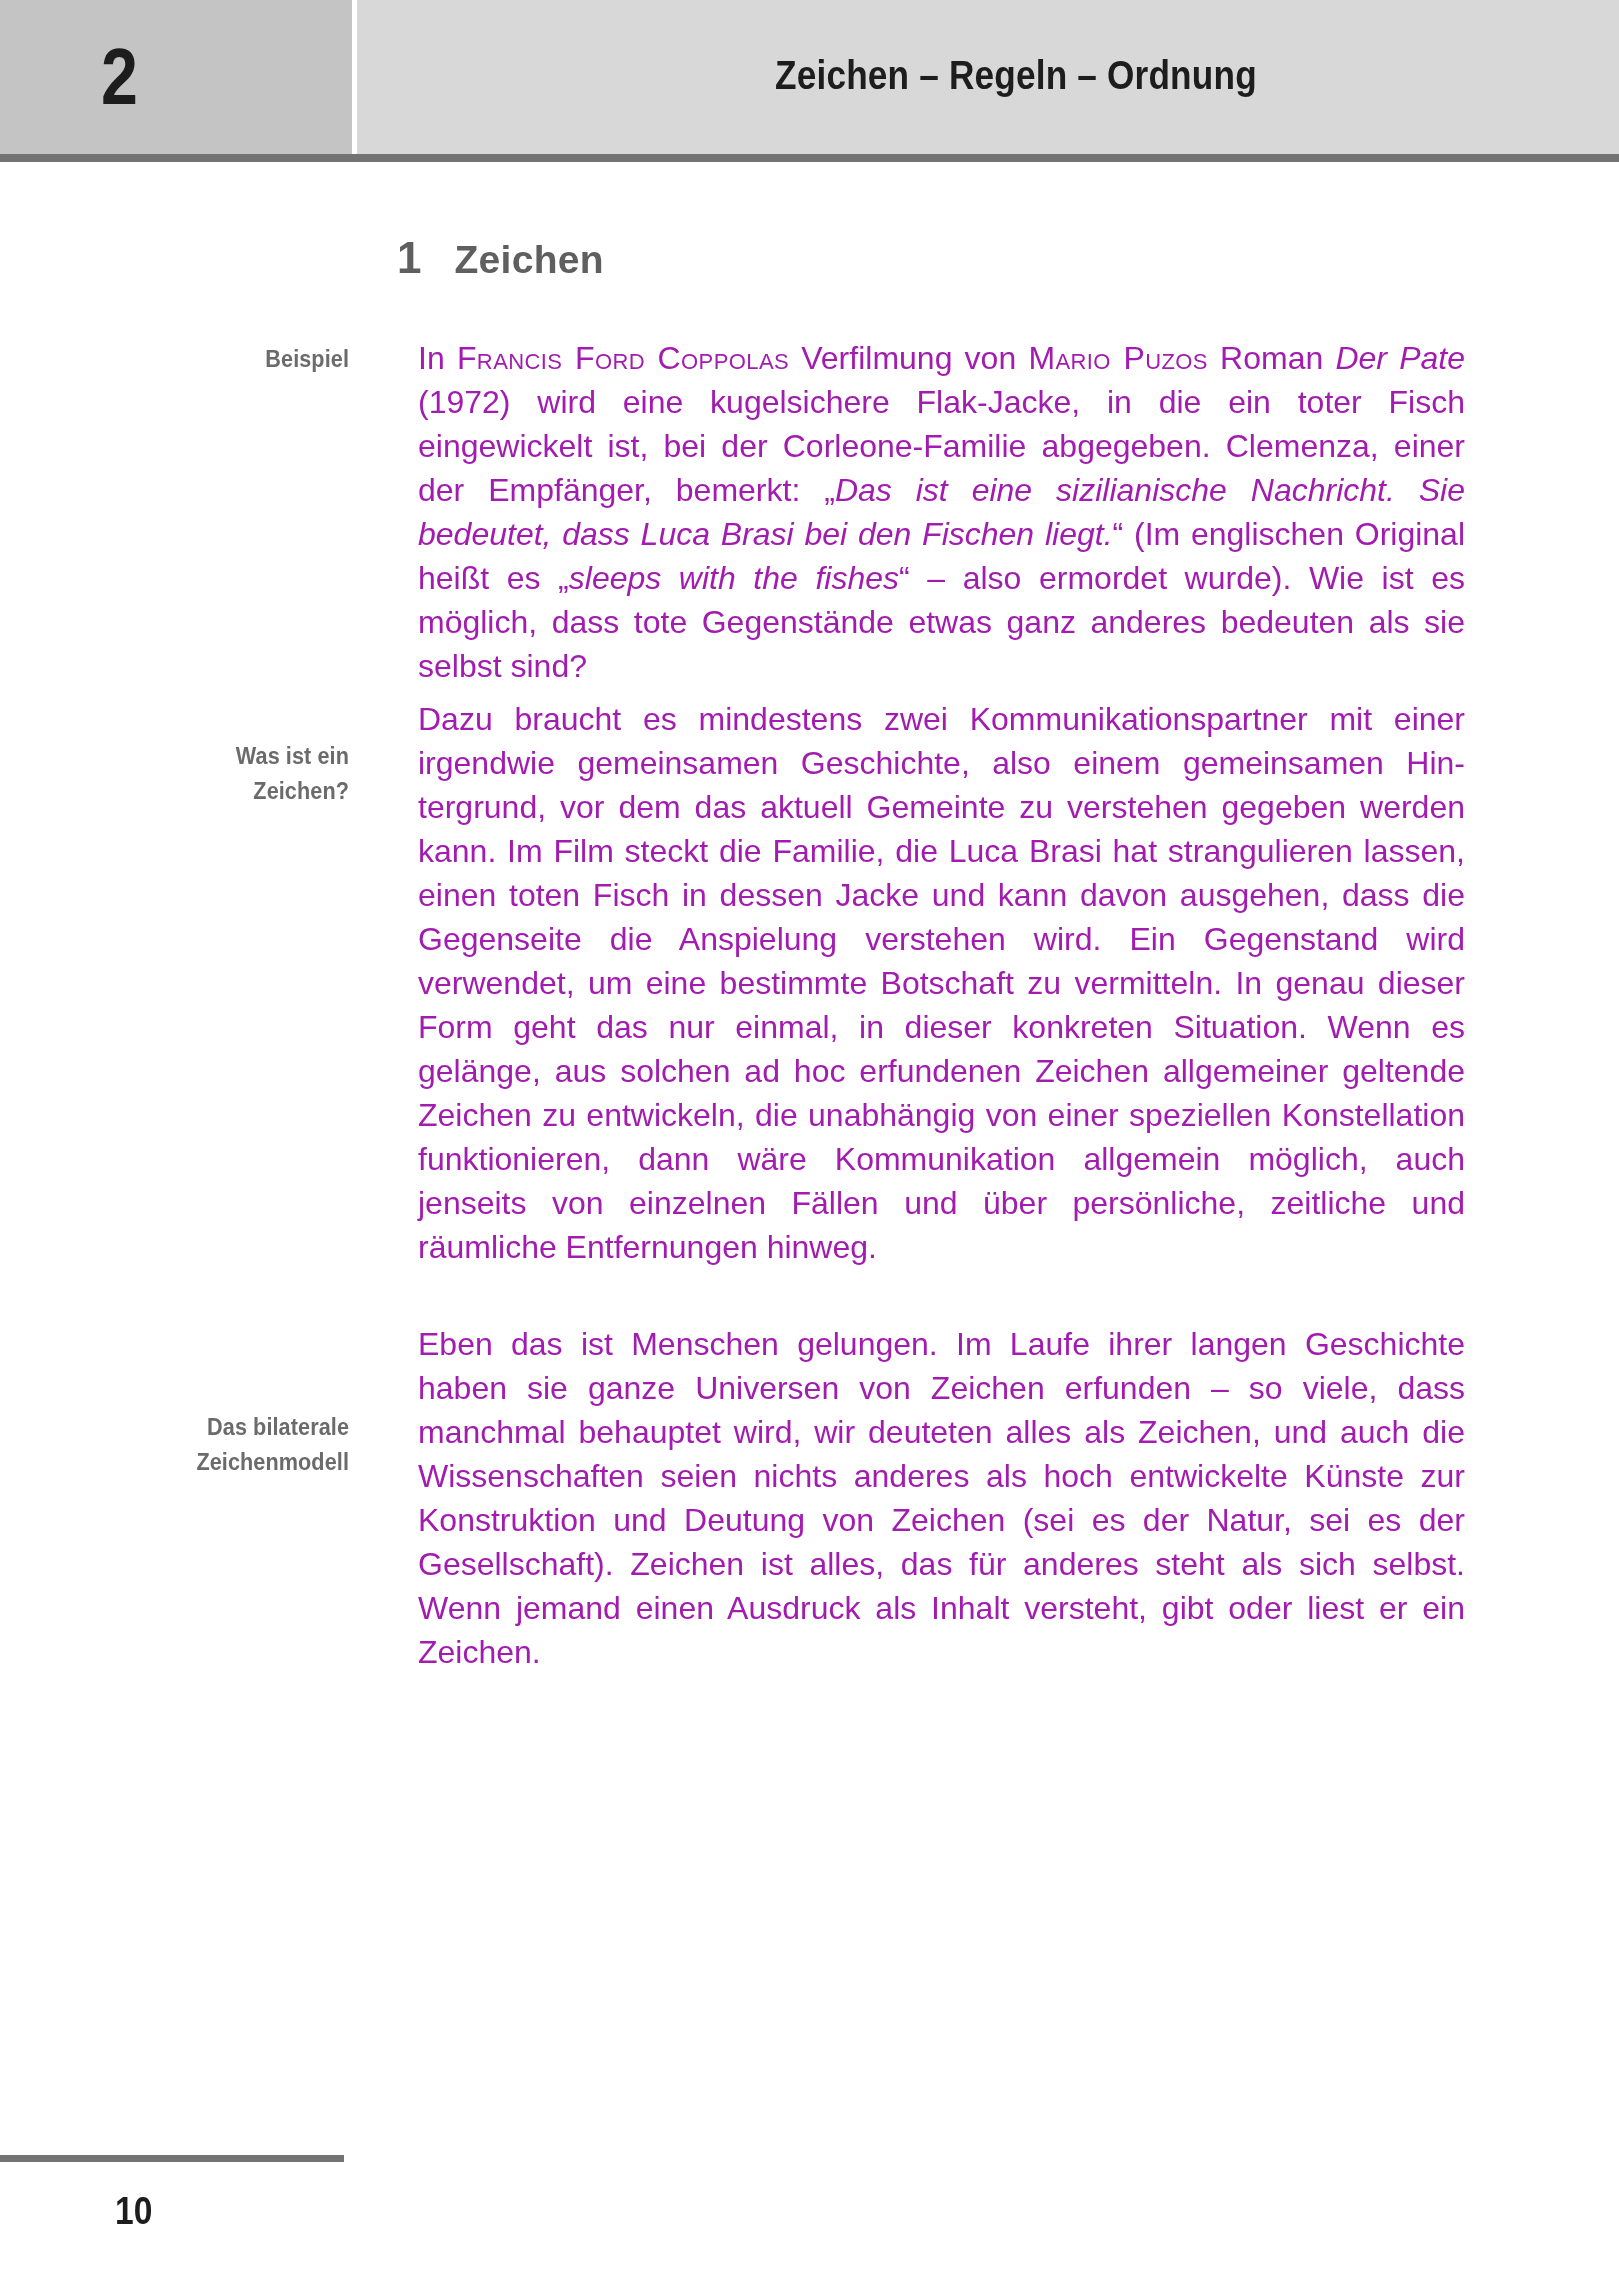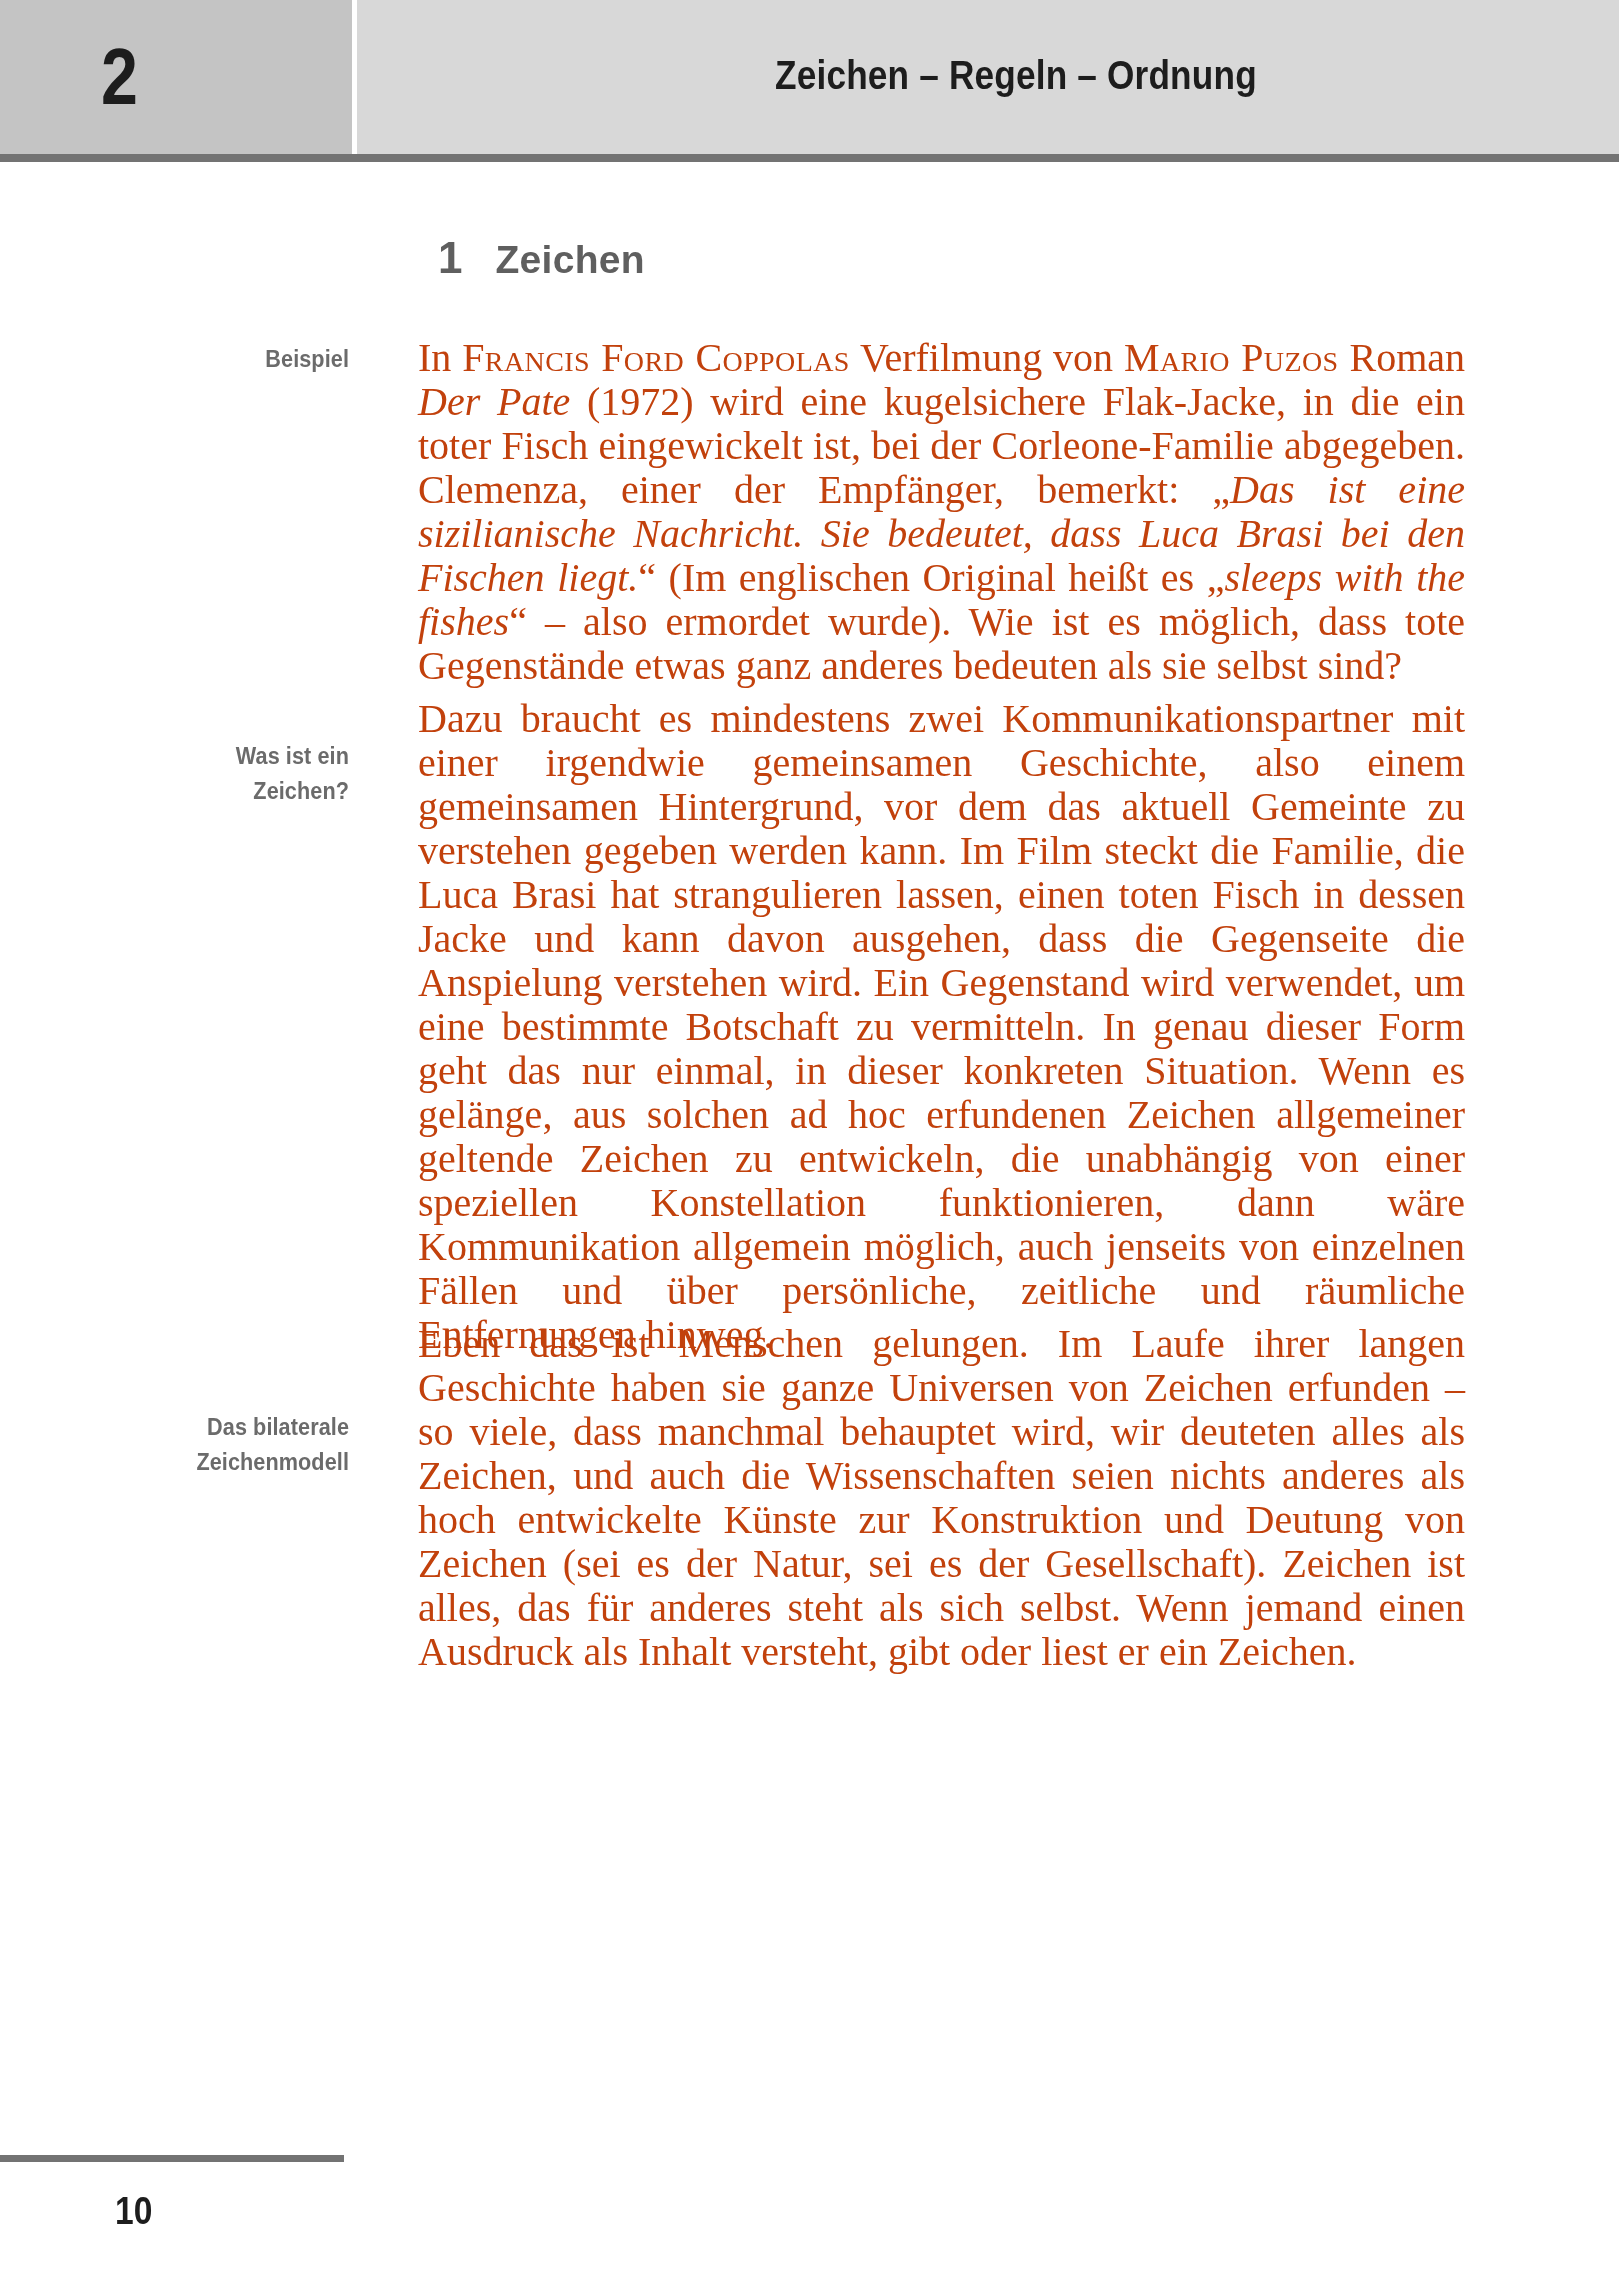--- a/index.html
+++ b/index.html
@@ -89,21 +89,21 @@
     left: 0;
     top: 154px;
     width: 1620px;
     height: 8.3px;
     background: #737373;
   }
 
   
   .section-heading {
     position: absolute;
-    left: 438px;
+    left: 397px;
     top: 231px;
     color: #5f5f5f;
     font-family: "Liberation Sans Narrow", "Liberation Sans", sans-serif;
     font-weight: bold;
     white-space: nowrap;
   }
 
   .section-heading .sh-num {
     font-size: 44px;
     line-height: 53px;
@@ -128,24 +128,24 @@
     color: #6b6b6b;
     letter-spacing: 0.1px;
     transform: scaleX(0.94);
     transform-origin: right top;
   }
 
   .body-col {
     position: absolute;
     left: 418px;
     width: 1047px;
-    font-family: Liberation Serif, serif;
-    font-size: 40px;
+    font-family: Liberation Sans, sans-serif;
+    font-size: 32px;
     line-height: 44px;
-    color: #c2410c;
+    color: #a21caf;
     text-align: justify;
     text-justify: inter-word;
     hyphens: manual;
     -webkit-hyphens: manual;
   }
 
   .body-col .sc {
     font-variant: small-caps;
     letter-spacing: 0.4px;
   }

